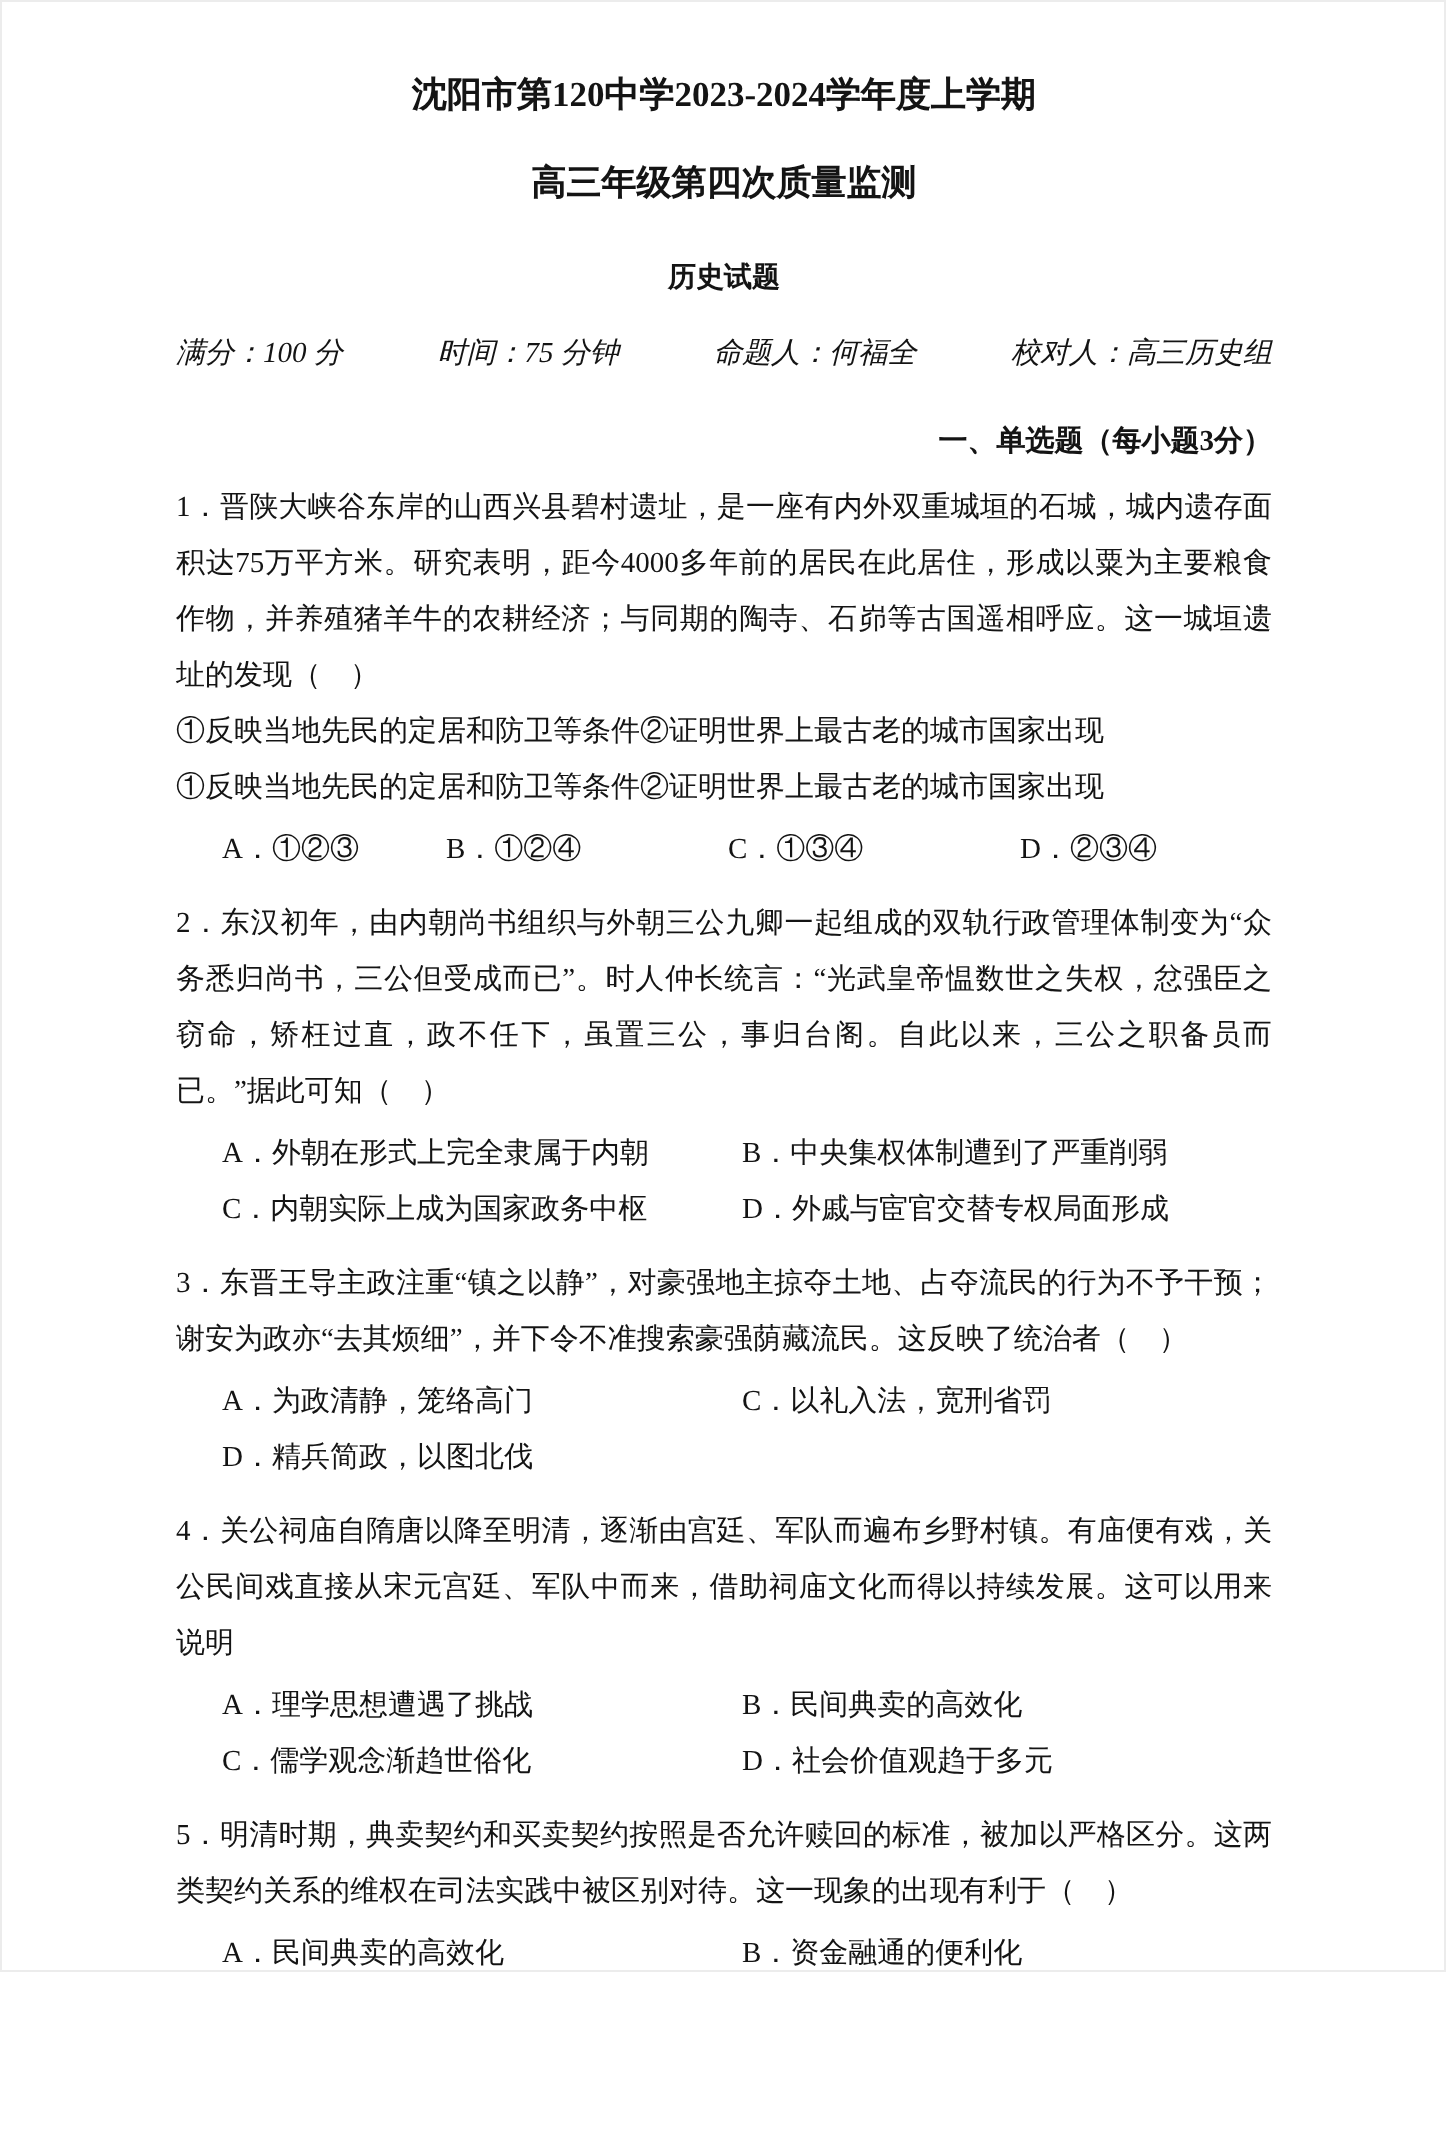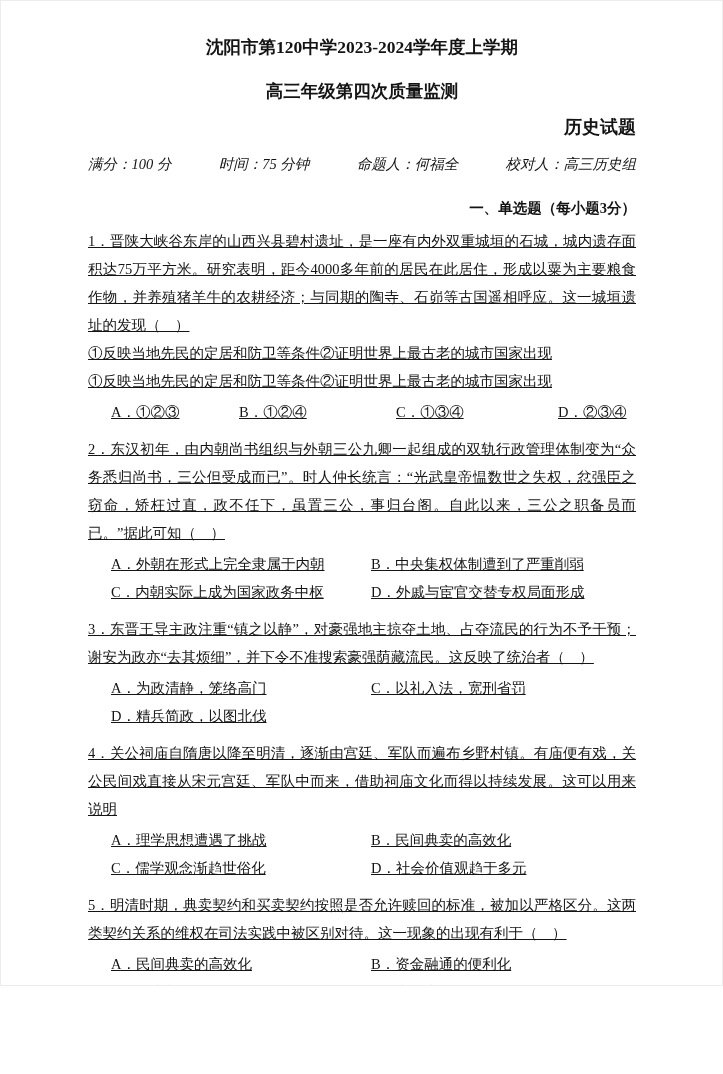--- a/index.html
+++ b/index.html
@@ -17,42 +17,42 @@
     overflow: hidden;
     background: #ffffff;
   }
   .title-l1, .title-l2 {
     font-size: 17.5px; font-weight: bold;
     text-align: center; line-height: 24px;
   }
   .title-l1 { margin-top: 8px; }
   .title-l2 { margin-top: 20px; text-align: center; }
   .title-l3 {
-    font-size: 18px; font-weight: bold;
-    text-align: right; line-height: 22px; margin-top: 13px;
+    font-size: 14px; font-weight: bold;
+    text-align: center; line-height: 22px; margin-top: 26px;
   }
   .info-row {
     display: flex; justify-content: space-between;
     font-size: 14.5px; line-height: 20px; margin-top: 16px; font-style: italic;
   }
   .section-title {
     font-size: 14.5px; font-weight: bold;
     line-height: 20px; margin-top: 24px; text-align: right;
   }
-  .question { margin-top: 9px; text-decoration: underline; }
+  .question { margin-top: 9px; }
   .stem, .statement {
     font-size: 14.5px; line-height: 28px;
     text-align: justify;
   }
   .options {
     padding-left: 23px;
     font-size: 14.5px; line-height: 28px;
     margin-top: 3px;
   }
-  .options.row4 { display: grid; grid-template-columns: 112px 141px 146px auto; gap: 16px; }
+  .options.row4 { display: grid; grid-template-columns: 112px 141px 146px auto; }
   .options.grid2 { display: grid; grid-template-columns: 260px auto; }
   .footer {
     margin-top: auto;
     text-align: center;
     font-size: 18px; line-height: 18px;
     color: #333333;
     padding-bottom: 4px;
   }
 </style>
 </head>

